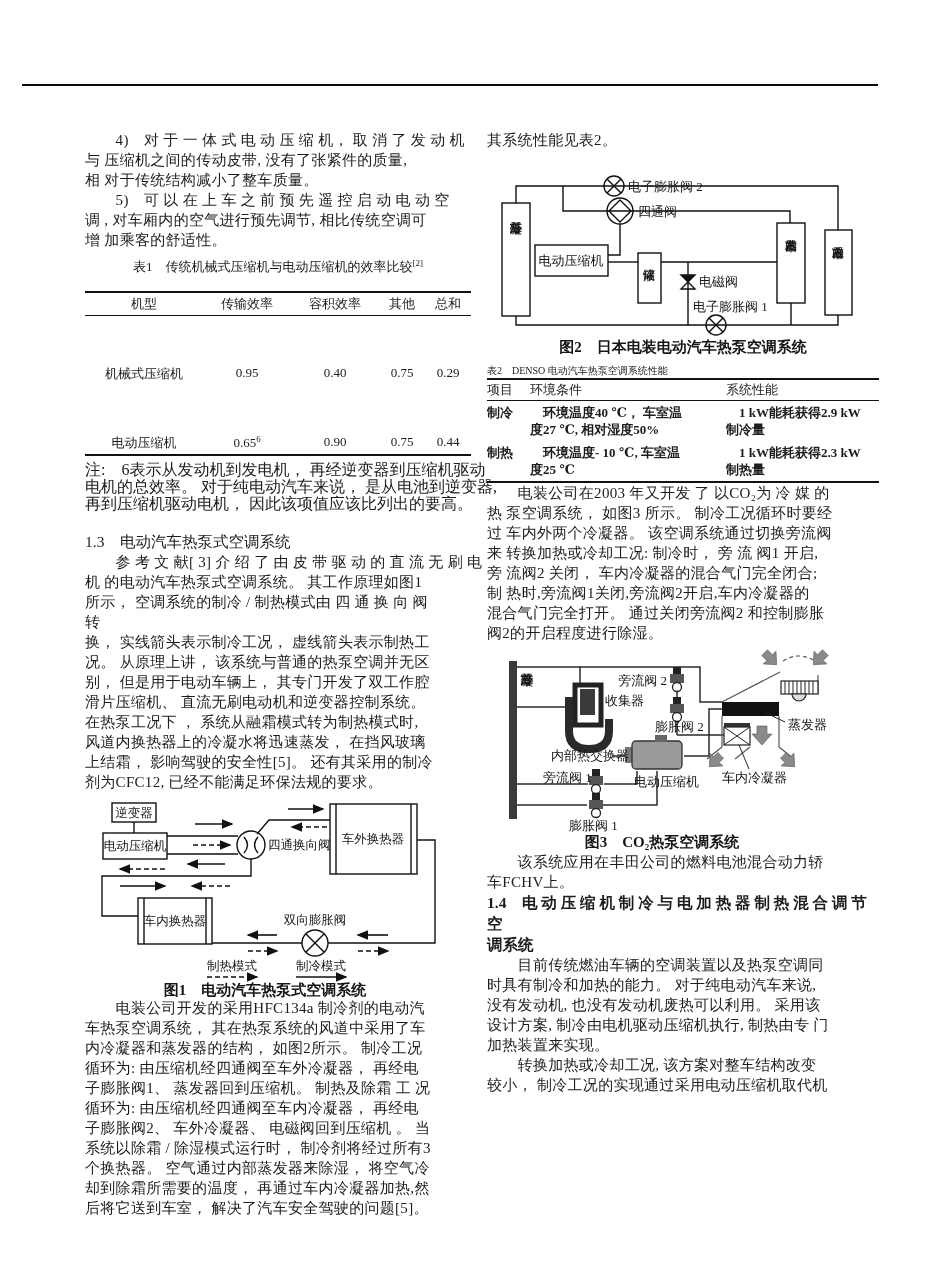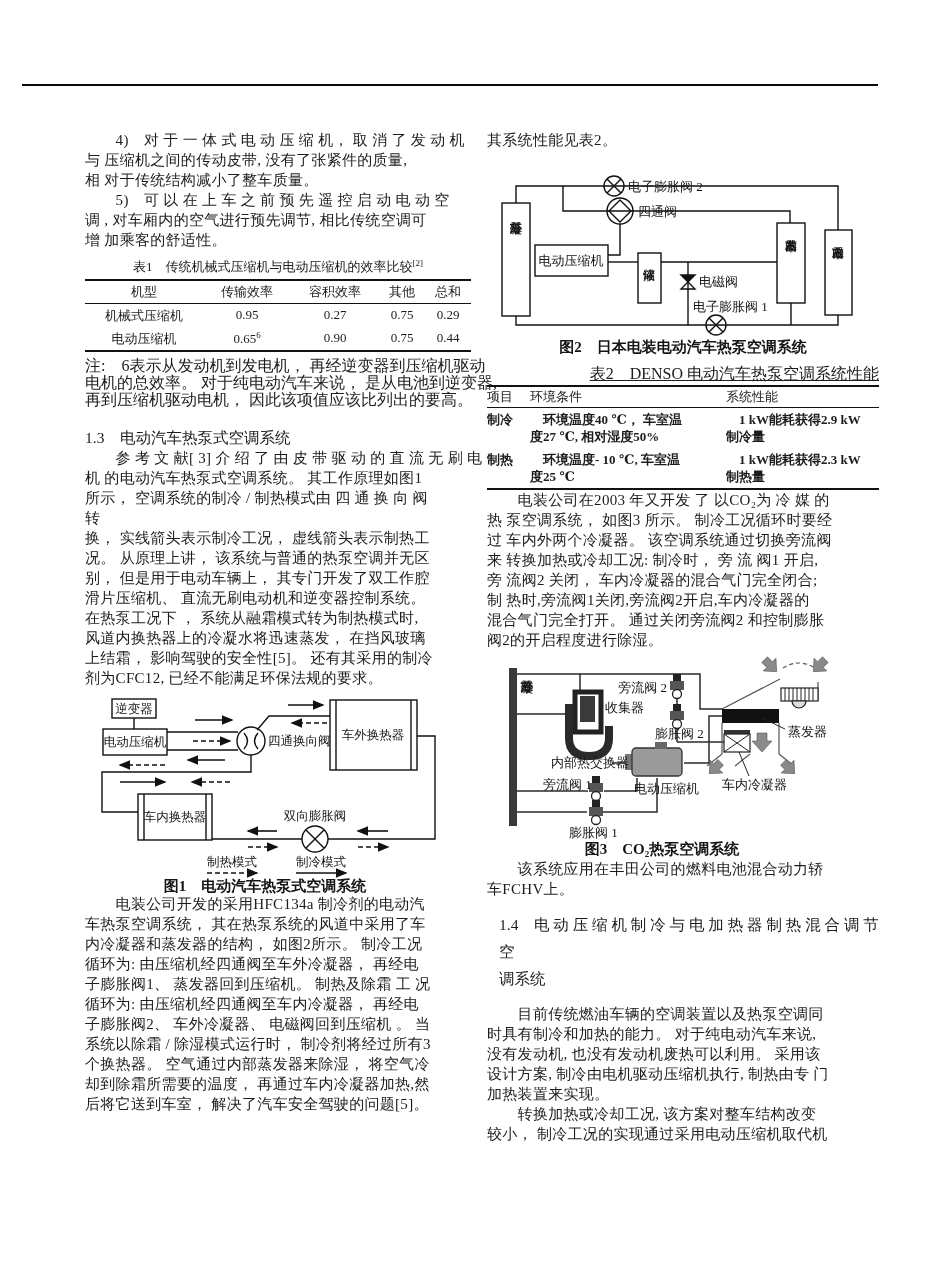--- a/index.html
+++ b/index.html
@@ -7,32 +7,32 @@
     width:950px;height:1285px;position:relative;background:#ffffff;
     font-family:"Liberation Serif","DejaVu Serif",serif;color:#1c1c1c;
     overflow:hidden;
   }
   .top-rule{position:absolute;left:22px;top:84px;width:856px;height:2px;background:#0a0a0a;}
   .col{position:absolute;top:130px;}
   .col-left{left:85px;width:386px;}
   .col-right{left:487px;width:392px;}
   p.body{margin:0;font-size:15px;line-height:20px;white-space:pre;letter-spacing:0.3px;}
   .h-sec{margin:20px 0 0;font-size:15.5px;line-height:20px;white-space:pre;}
-  .h-sec.h14{margin:12px;line-height:27px;}
+  .h-sec.h14{margin:0;line-height:21px;font-weight:bold;}
   .mt4{margin-top:4px;} .mt8{margin-top:8px;} .mt12{margin-top:12px;} .mt42{margin-top:42px;}
   sup{font-size:9px;}
   
-  .t1-caption{text-align:center;font-size:13px;margin:8px 0 3px;font-family:Liberation Serif, serif;}
+  .t1-caption{text-align:center;font-size:13px;margin:8px 0 15px;font-family:Liberation Serif, serif;}
   .t1{border-bottom:2px solid #111;font-size:13px;}
   .t1 .grid{display:grid;grid-template-columns:118px 88px 88px 46px 46px;text-align:center;}
   .t1 .grid.head{border-top:2px solid #111;border-bottom:1px solid #111;padding:2px 0;font-family:Liberation Mono, monospace;}
-  .t1 .grid.row{padding:3px 0 2px;}
+  .t1 .grid.row{padding:3px 0 2px;margin-top:46px;}
   .note{font-size:16px;line-height:17px;margin:5px 0 0;white-space:pre;}
   
-  .t2-caption{text-align:right;font-size:16px;margin:6px 0 0;text-decoration:underline;}
+  .t2-caption{text-align:left;font-size:10px;margin:6px 0 0;}
   .t2{border-bottom:2px solid #111;font-size:13px;}
   .t2 .grid{display:grid;grid-template-columns:43px 196px 153px;}
   .t2 .grid.head{border-top:2px solid #111;border-bottom:1px solid #111;text-align:left;padding:1px 0;}
   .t2 .cell{line-height:17px;padding:3px 0;white-space:pre;font-weight:bold;}
   figure{margin:0;}
   svg{display:block;}
   svg text{font-family:"Liberation Serif","DejaVu Serif",serif;fill:#151515;}
   .vtext{writing-mode:vertical-rl;}
 </style>
 </head>
@@ -55,21 +55,21 @@
     <div class="grid head">
       <span>机型</span>
       <span>传输效率</span>
       <span>容积效率</span>
       <span>其他</span>
       <span>总和</span>
     </div>
     <div class="grid row">
       <span>机械式压缩机</span>
       <span>0.95</span>
-      <span>0.27</span>
+      <span>0.40</span>
       <span>0.75</span>
       <span>0.29</span>
     </div>
     <div class="grid row">
       <span>电动压缩机</span>
       <span><span>0.65</span><sup>6</sup></span>
       <span>0.90</span>
       <span>0.75</span>
       <span>0.44</span>
     </div>

